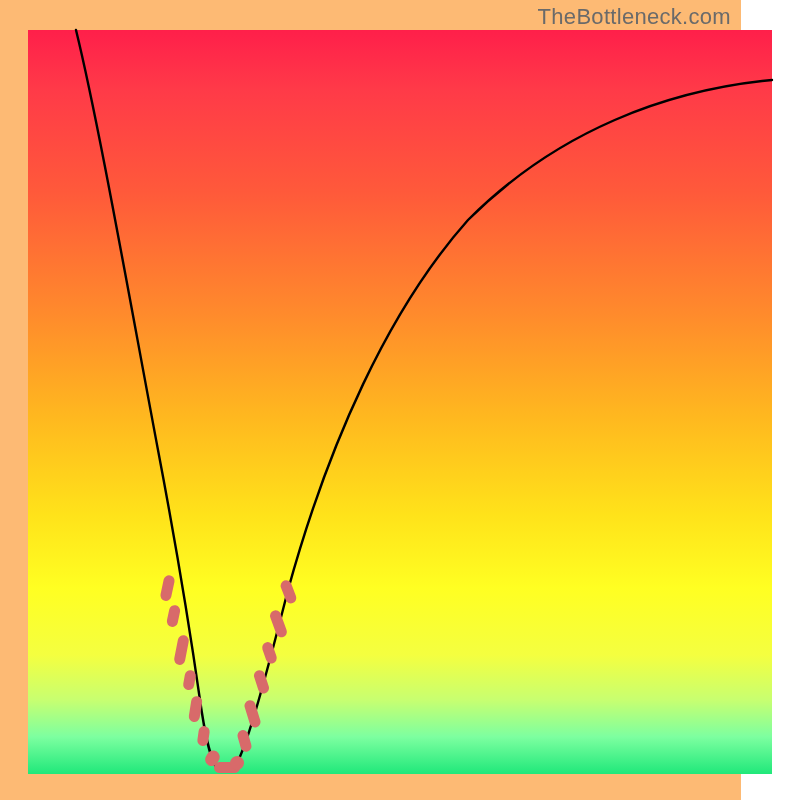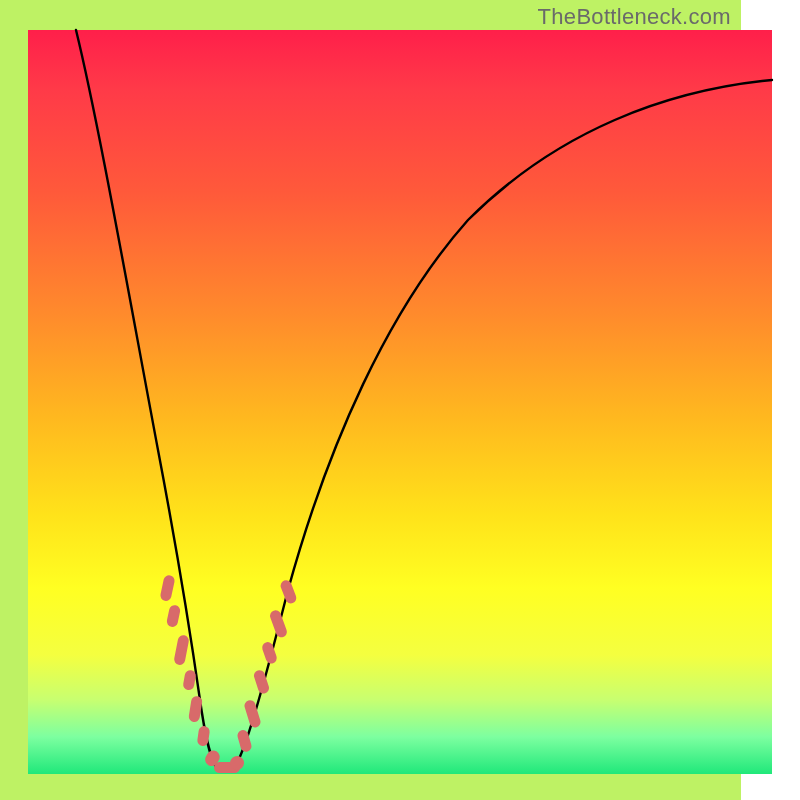--- a/index.html
+++ b/index.html
@@ -7,21 +7,21 @@
     padding: 0;
     width: 800px;
     height: 800px;
     overflow: hidden;
     font-family: Arial, Helvetica, sans-serif;
   }
   .frame {
     position: relative;
     width: 741px;
     height: 800px;
-    background: #bef264;
+    background: #fdba74;
   }
   .watermark {
     position: absolute;
     top: 4px;
     right: 10px;
     color: #6a6a6a;
     font-size: 22px;
     font-weight: 500;
     letter-spacing: 0.3px;
     z-index: 20;

